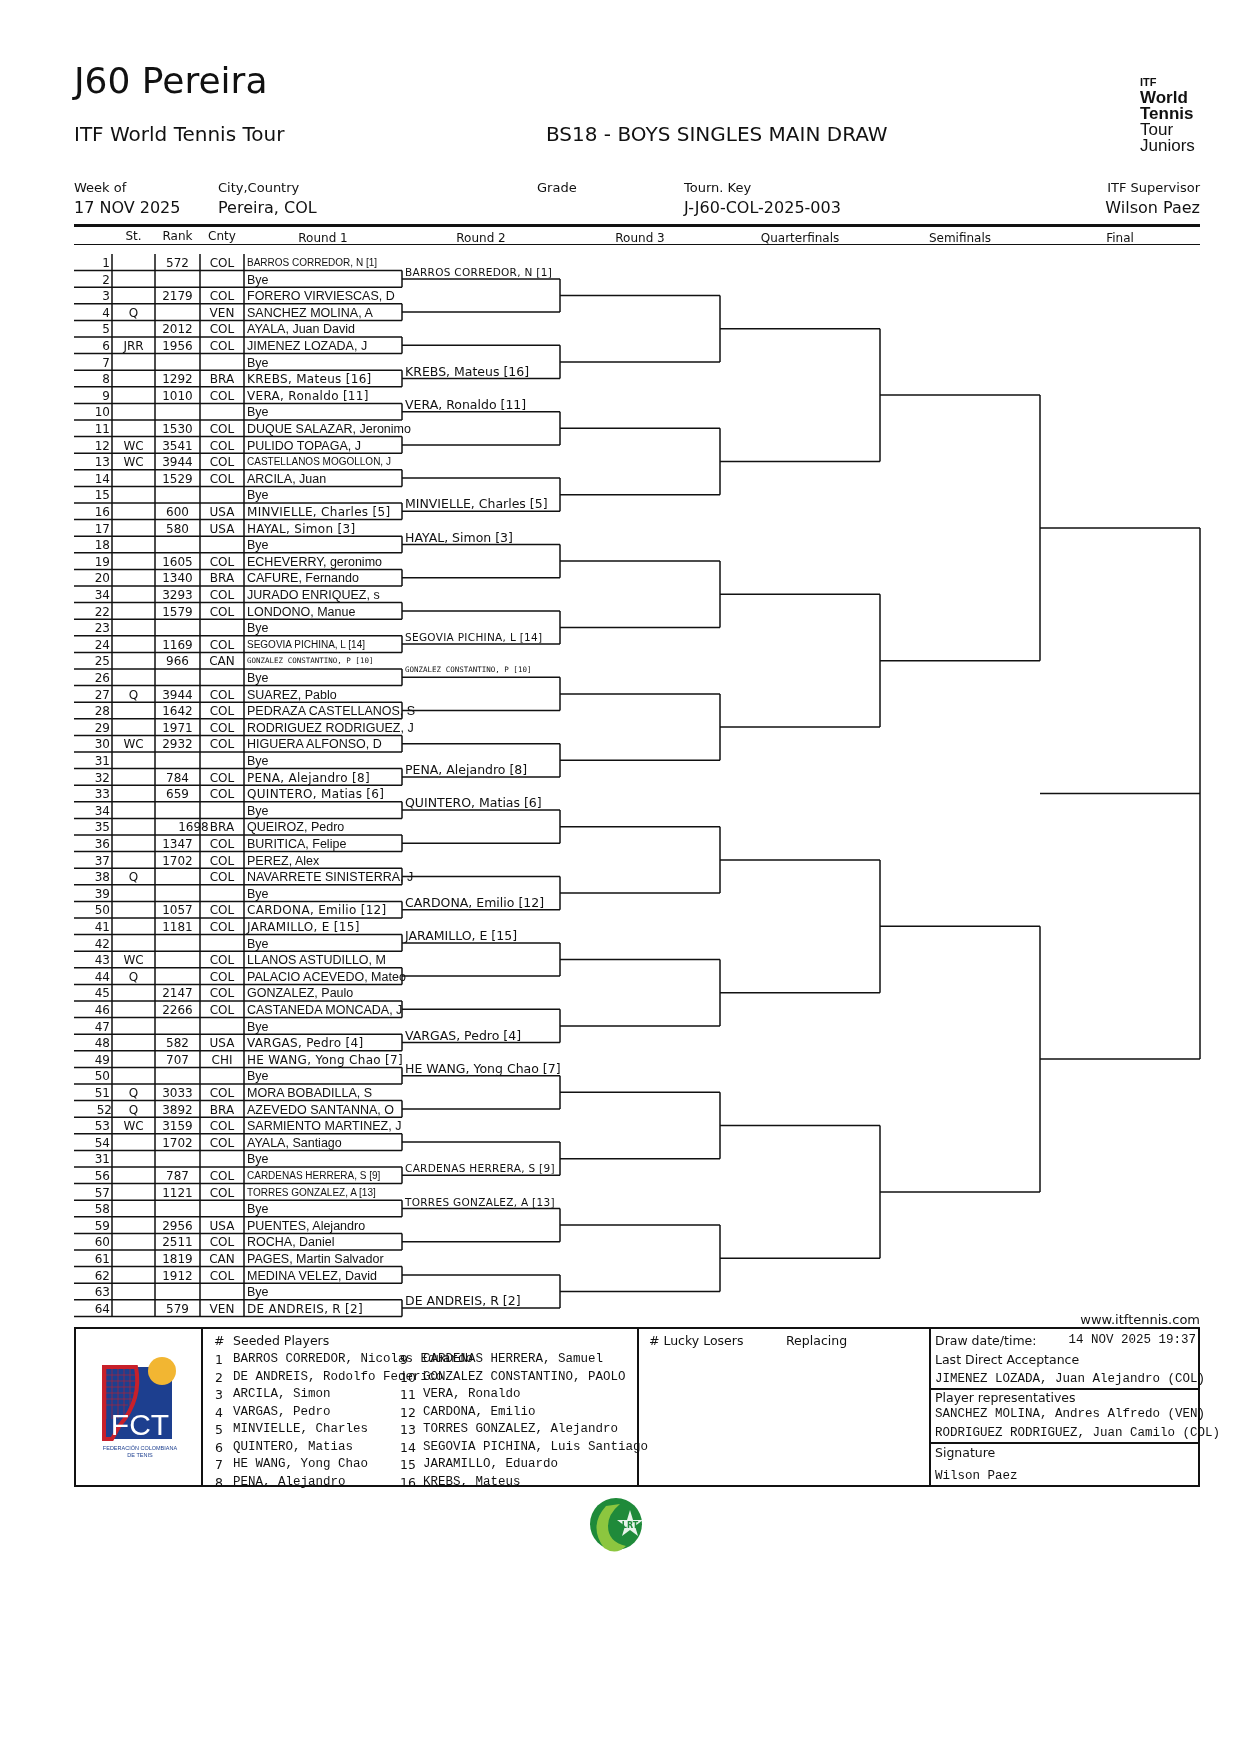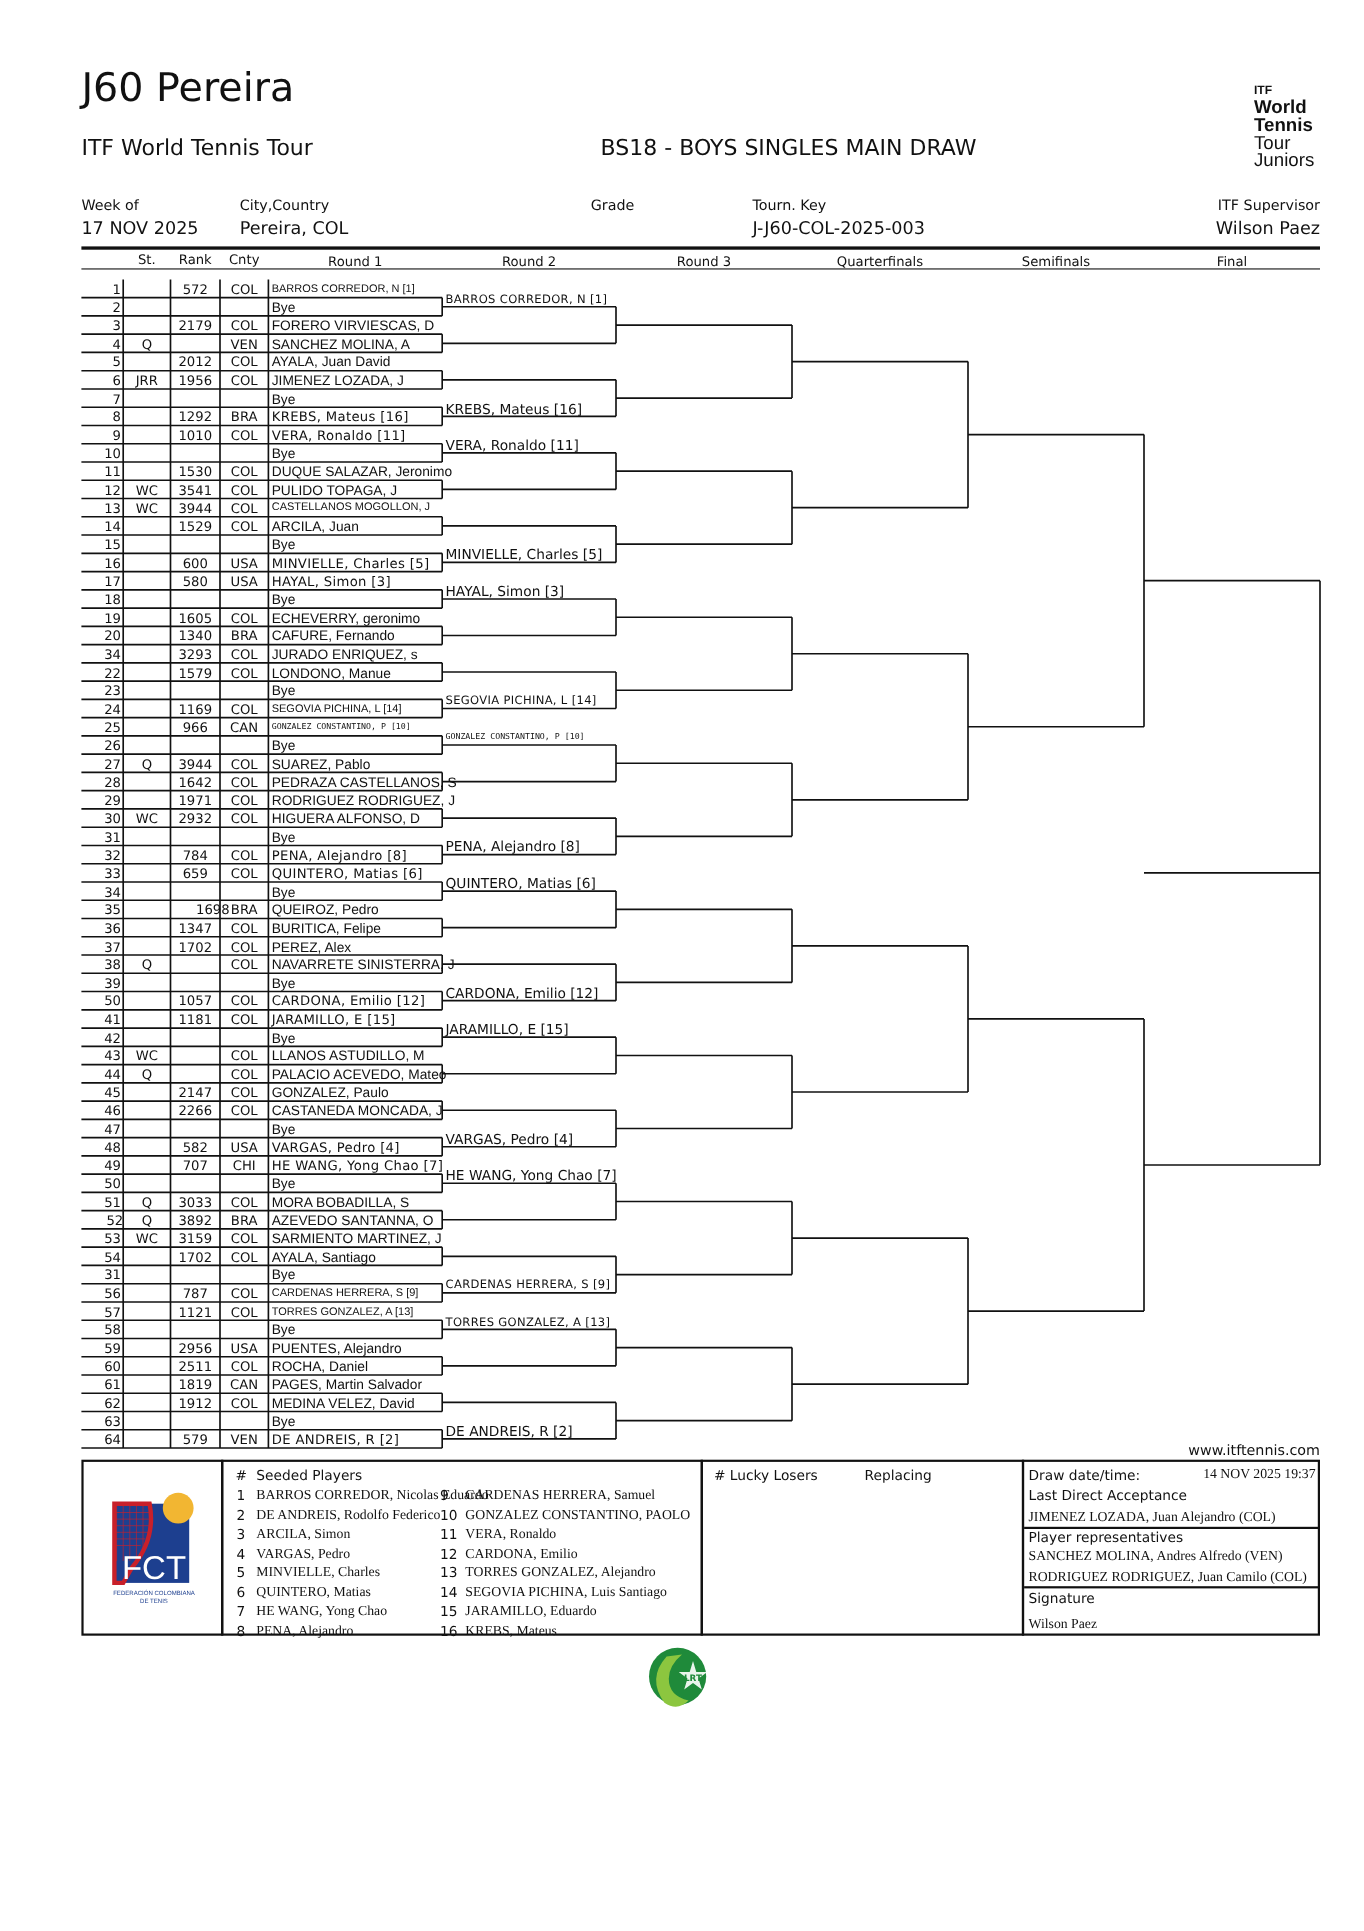--- a/index.html
+++ b/index.html
@@ -24,21 +24,21 @@
   .nm{font-family:"Liberation Sans",sans-serif;font-size:12.5px;}
   .nm.seed{font-family:"DejaVu Sans",sans-serif;font-size:12px;letter-spacing:0.3px;}
   .nm.small{font-size:10px;}
   .nm.tiny{font-size:7.5px;font-family:"DejaVu Sans Mono",monospace;}
   .adv{position:absolute;font-size:12.5px;white-space:nowrap;line-height:14px;}
   .adv.small{font-size:10.5px;letter-spacing:0.3px;}
   .adv.tiny{font-size:7.5px;font-family:"DejaVu Sans Mono",monospace;}
   #www{right:40px;top:1312px;font-size:13px;}
   .footbox{position:absolute;border:2px solid #111;box-sizing:border-box;}
   .ft{position:absolute;font-size:12.5px;white-space:nowrap;}
-  .ftl{font-family:Liberation Serif, serif;}
+  .ftl{font-family:Liberation Mono, monospace;}
 </style>
 </head>
 <body>
 
 <div class="abs" id="title">J60 Pereira</div>
 <div class="abs" id="subtitle">ITF World Tennis Tour</div>
 <div class="abs" id="drawname">BS18 - BOYS SINGLES MAIN DRAW</div>
 <div class="abs" id="logo-itf">
   <div class="itf">ITF</div>
   <div class="b">World</div>

